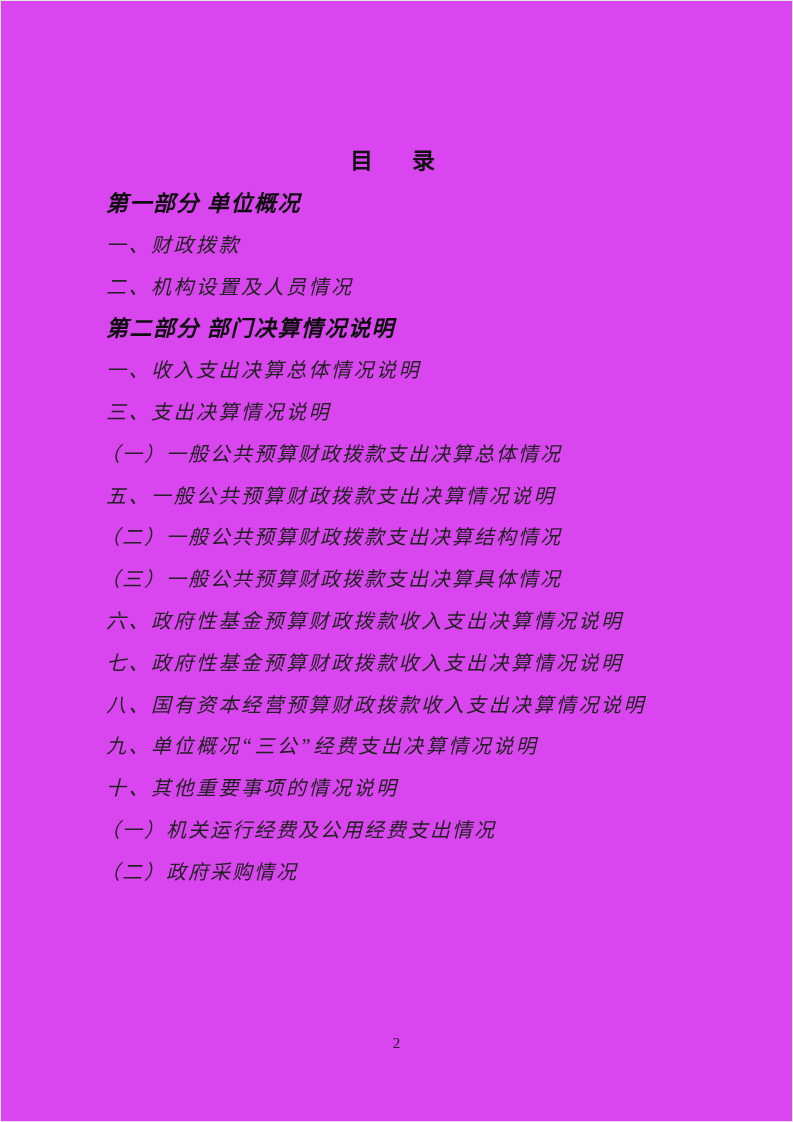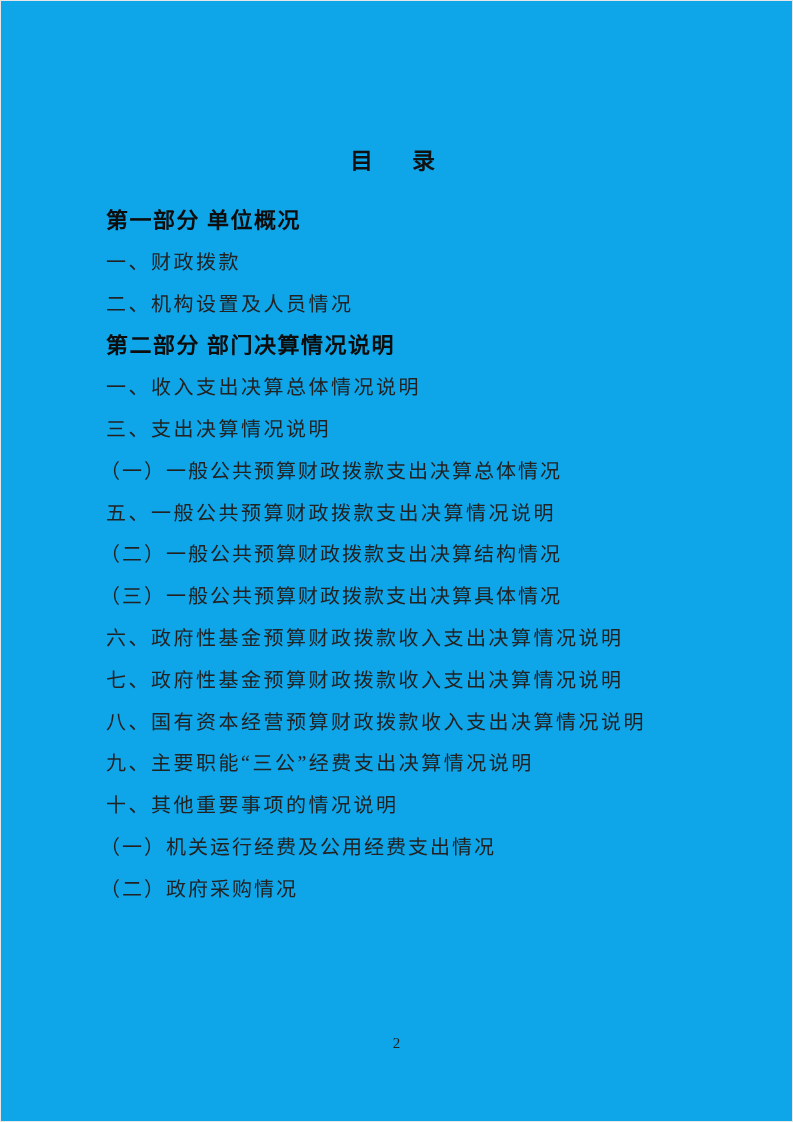--- a/index.html
+++ b/index.html
@@ -5,42 +5,43 @@
 <style>
   html, body {
     margin: 0;
     padding: 0;
     background: #ffffff;
   }
   .page {
     position: relative;
     width: 793px;
     height: 1122px;
-    background: #0ea5e9;
+    background: #d946ef;
     box-sizing: border-box;
     border: 1px solid #e6e6e6;
     overflow: hidden;
     font-family: "Liberation Serif", "DejaVu Serif", serif;
     color: #1e1e1e;
   }
   .doc-title {
     margin: 0;
     padding-top: 146px;
     text-align: center;
     font-size: 23px;
     line-height: 30px;
     font-weight: 700;
     letter-spacing: 8px;
     color: #111111;
     white-space: nowrap;
   }
   .toc {
-    margin-top: 23px;
+    margin-top: 6px;
     padding-left: 105px;
     padding-right: 40px;
+    font-style: italic;
   }
   .toc-line {
     height: 41.8px;
     line-height: 41.8px;
     font-size: 20px;
     letter-spacing: 2.5px;
     white-space: nowrap;
     color: #222222;
   }
   .toc-line.heading {
@@ -77,21 +78,21 @@
     <div class="toc-line heading">第二部分 部门决算情况说明</div>
     <div class="toc-line">一、收入支出决算总体情况说明</div>
     <div class="toc-line">三、支出决算情况说明</div>
     <div class="toc-line sub">（一）一般公共预算财政拨款支出决算总体情况</div>
     <div class="toc-line">五、一般公共预算财政拨款支出决算情况说明</div>
     <div class="toc-line sub">（二）一般公共预算财政拨款支出决算结构情况</div>
     <div class="toc-line sub">（三）一般公共预算财政拨款支出决算具体情况</div>
     <div class="toc-line">六、政府性基金预算财政拨款收入支出决算情况说明</div>
     <div class="toc-line">七、政府性基金预算财政拨款收入支出决算情况说明</div>
     <div class="toc-line">八、国有资本经营预算财政拨款收入支出决算情况说明</div>
-    <div class="toc-line">九、主要职能“三公”经费支出决算情况说明</div>
+    <div class="toc-line">九、单位概况“三公”经费支出决算情况说明</div>
     <div class="toc-line">十、其他重要事项的情况说明</div>
     <div class="toc-line sub">（一）机关运行经费及公用经费支出情况</div>
     <div class="toc-line sub">（二）政府采购情况</div>
   </div>
 
   <div class="page-number">2</div>
 
 </div>
 
 </body></html>

